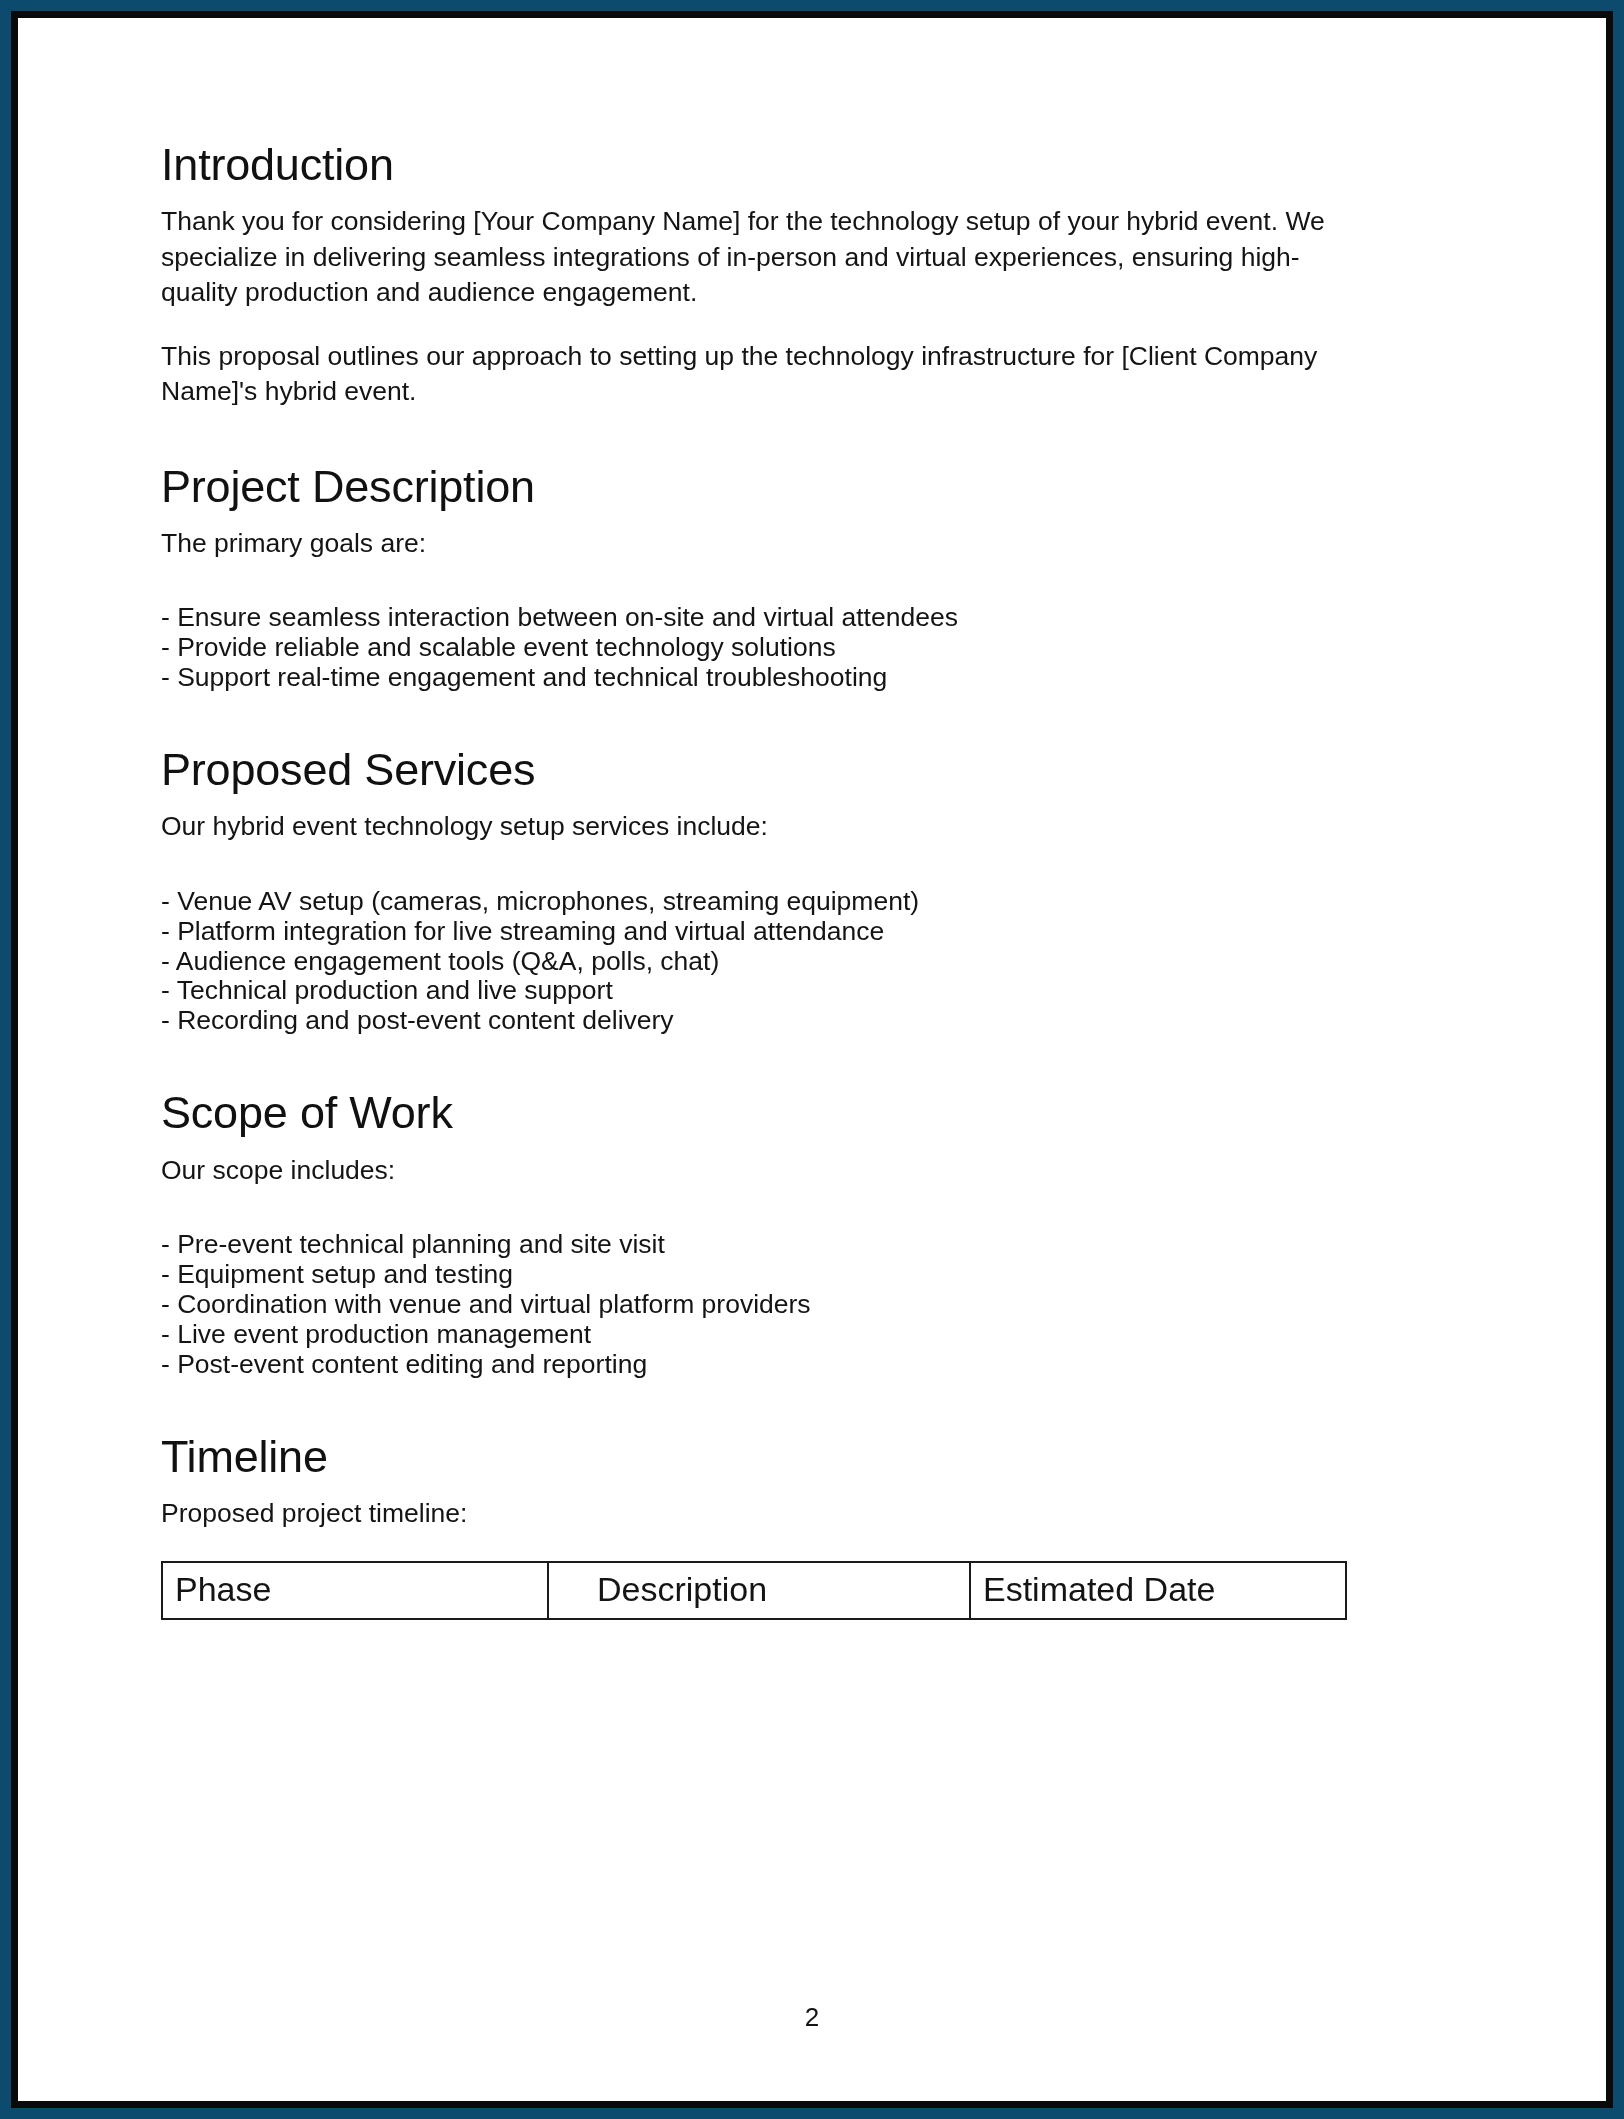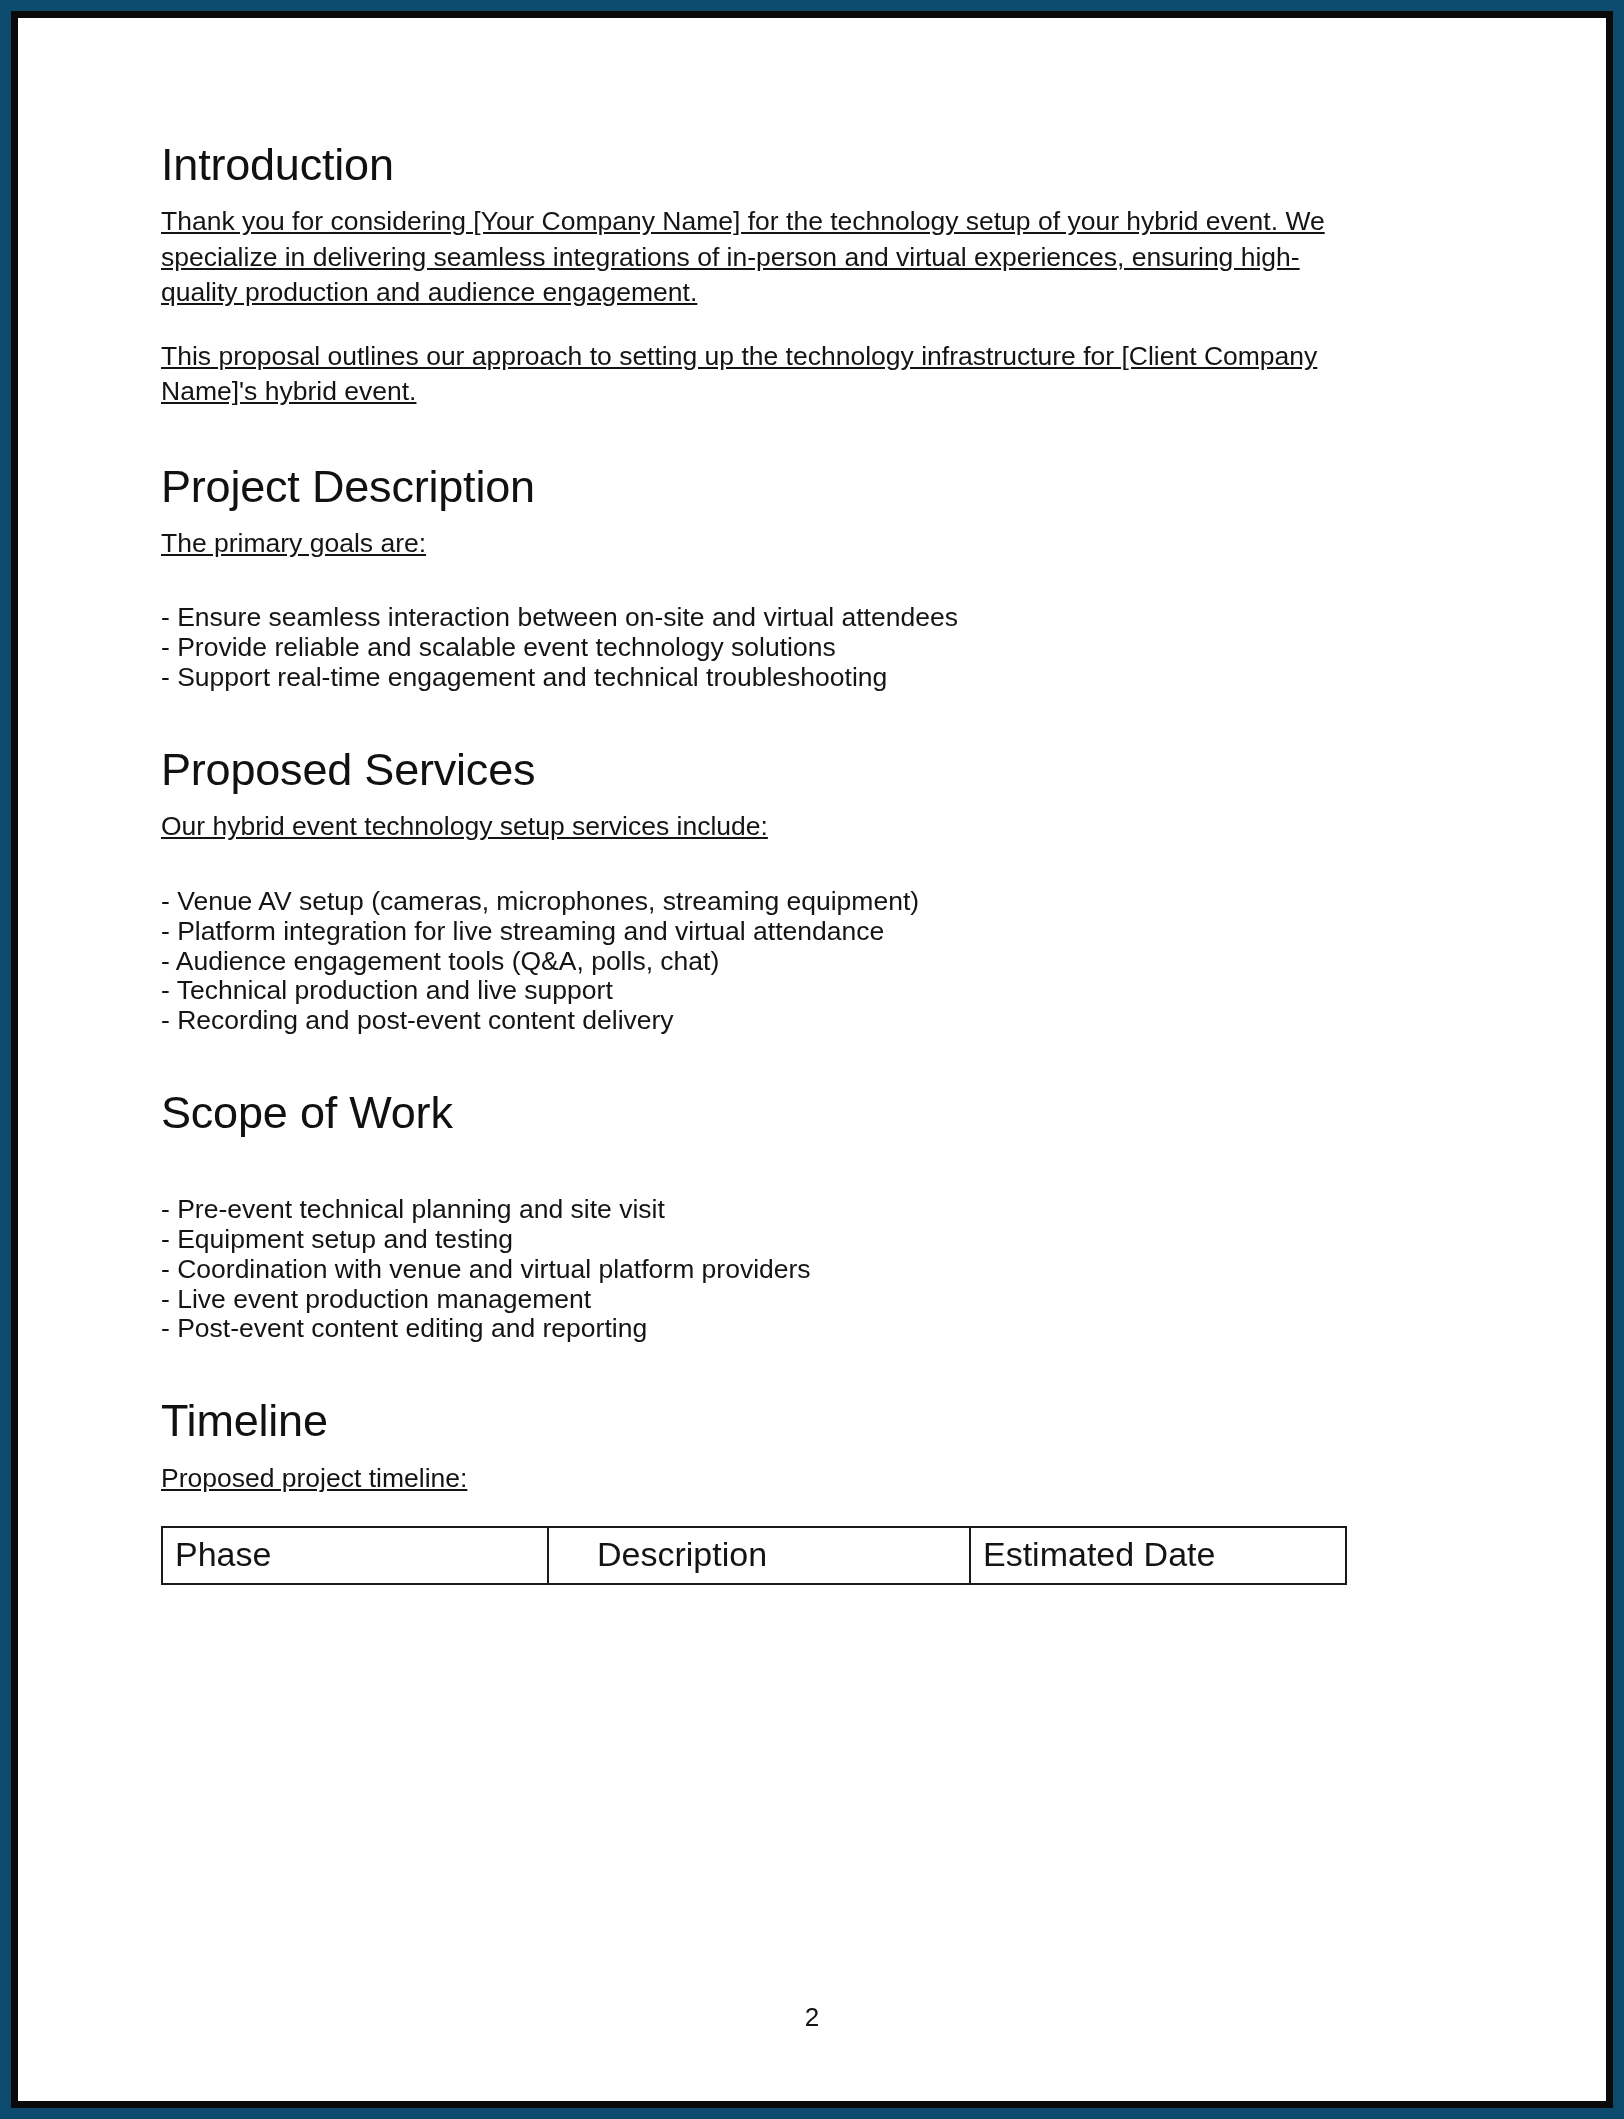--- a/index.html
+++ b/index.html
@@ -55,21 +55,20 @@
     color: #111111;
   }
   h1.section-heading.tight-top {
     margin-top: 0;
   }
   .para {
     font-size: 26.5px;
     line-height: 1.33;
     margin: 0;
     color: #141414;
-    text-decoration: underline;
   }
   .para + .para {
     margin-top: 29px;
   }
   .block-gap-md { height: 42px; }
   .bullets {
     list-style: none;
     margin: 0;
     padding: 0;
   }
@@ -140,20 +139,21 @@
           <li>- Venue AV setup (cameras, microphones, streaming equipment)</li>
           <li>- Platform integration for live streaming and virtual attendance</li>
           <li>- Audience engagement tools (Q&amp;A, polls, chat)</li>
           <li>- Technical production and live support</li>
           <li>- Recording and post-event content delivery</li>
         </ul>
       </div>
 
       <div class="heading-block">
         <h1 class="section-heading">Scope of Work</h1>
+        <p class="para">Our scope includes:</p>
         <div class="block-gap-md"></div>
         <ul class="bullets">
           <li>- Pre-event technical planning and site visit</li>
           <li>- Equipment setup and testing</li>
           <li>- Coordination with venue and virtual platform providers</li>
           <li>- Live event production management</li>
           <li>- Post-event content editing and reporting</li>
         </ul>
       </div>
 

